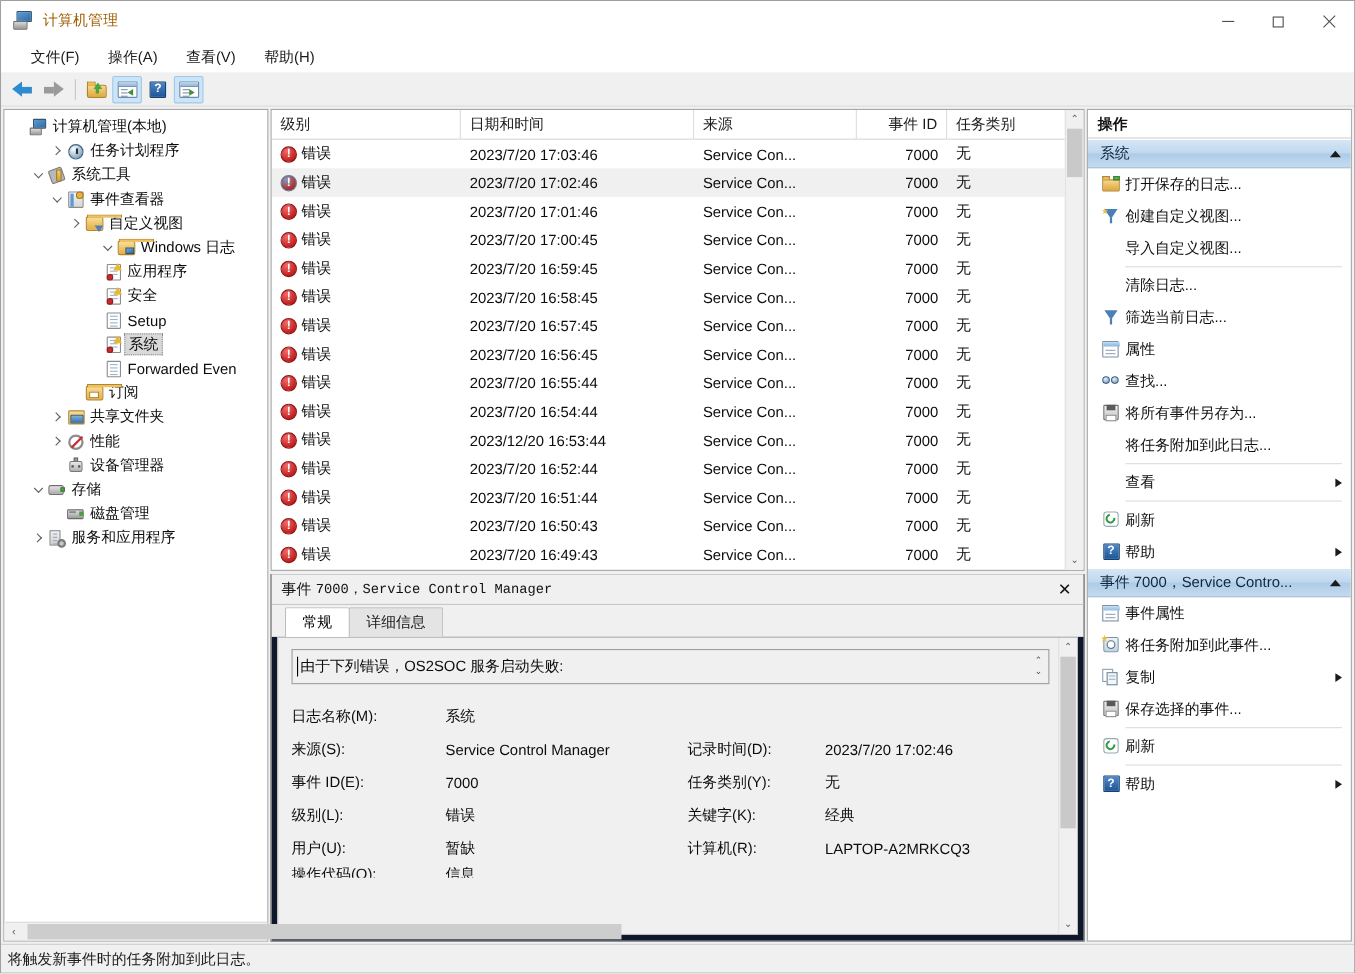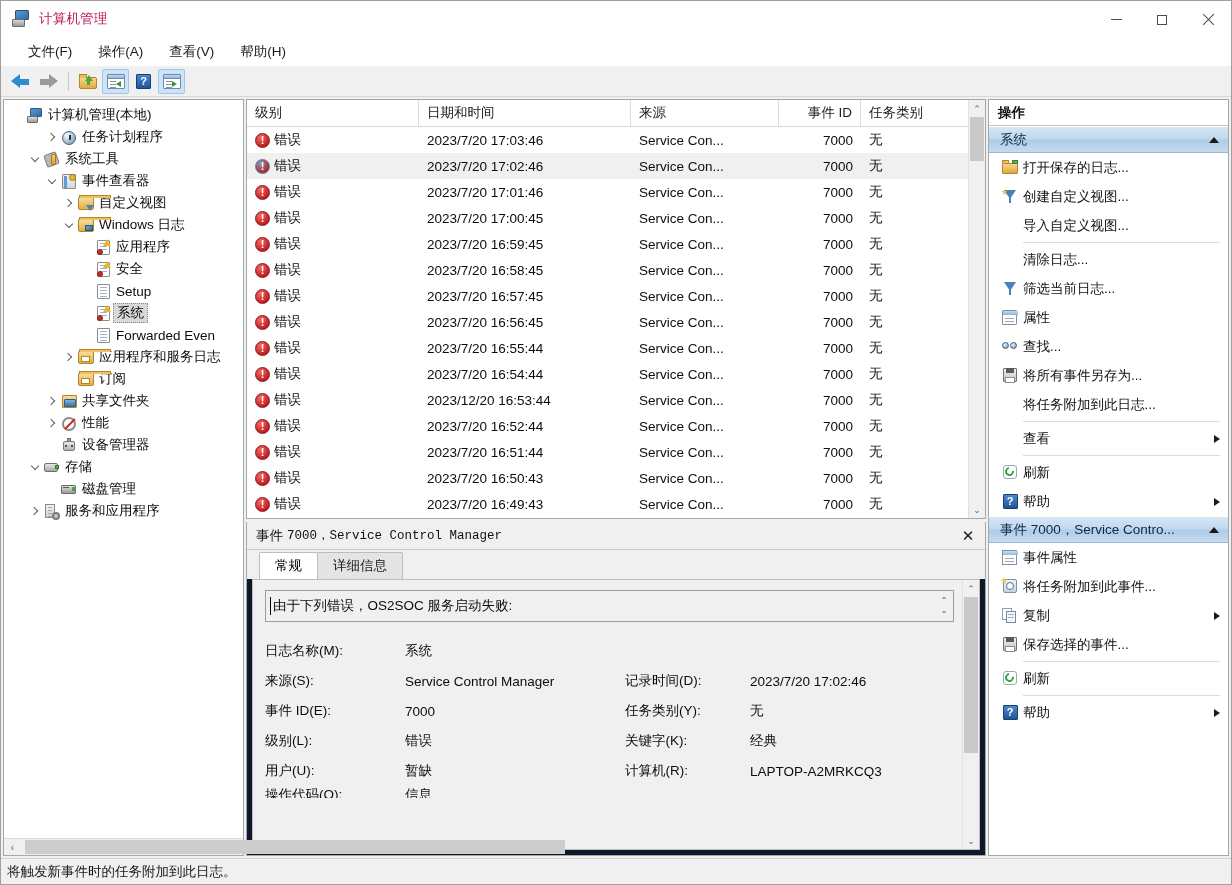--- a/index.html
+++ b/index.html
@@ -42,21 +42,21 @@
     background: linear-gradient(150deg,#5b9bd5 0%,#2f6ca6 100%);
     border: 1px solid #30536f; border-radius: 1px;
   }
   .title-icon .base {
     position: absolute; left: 0px; top: 9px;
     width: 13px; height: 8px;
     background: linear-gradient(180deg,#d8d8d8,#9a9a9a);
     border: 1px solid #6d6d6d; border-radius: 1px;
   }
   .title-text {
-    font-size: 13.5px; color: #be185d;
+    font-size: 13.5px; color: #a16207;
     letter-spacing: .2px;
   }
   .winbtns {
     position: absolute; right: 0; top: 0;
     height: 37px; display: flex;
   }
   .winbtn {
     width: 46px; height: 37px;
     display: flex; align-items: center; justify-content: center;
   }
@@ -675,21 +675,21 @@
               <span class="chev closed"></span>
             </span>
             <span class="tico">
               <span class="i16 ic-folder">
                 <span class="tab"></span>
                 <span class="funnel"></span>
               </span>
             </span>
             <span class="tlabel">自定义视图</span>
           </div>
-          <div class="tnode" style="padding-left: 57px;">
+          <div class="tnode" style="padding-left: 86px;">
             <span class="twist">
               <span class="chev open"></span>
             </span>
             <span class="tico">
               <span class="i16 ic-folder">
                 <span class="tab"></span>
                 <span class="scr"></span>
               </span>
             </span>
             <span class="tlabel">Windows 日志</span>
@@ -749,32 +749,20 @@
             <span class="twist"></span>
             <span class="tico">
               <span class="i16 ic-log">
                 <i></i>
                 <i></i>
                 <i></i>
                 <i></i>
               </span>
             </span>
             <span class="tlabel">Forwarded Even</span>
-          </div>
-          <div class="tnode" style="padding-left: 57px;">
-            <span class="twist">
-              <span class="chev closed"></span>
-            </span>
-            <span class="tico">
-              <span class="i16 ic-folder">
-                <span class="tab"></span>
-                <span class="sub"></span>
-              </span>
-            </span>
-            <span class="tlabel">应用程序和服务日志</span>
           </div>
           <div class="tnode" style="padding-left: 57px;">
             <span class="twist"></span>
             <span class="tico">
               <span class="i16 ic-folder">
                 <span class="tab"></span>
                 <span class="sub"></span>
               </span>
             </span>
             <span class="tlabel">订阅</span>

